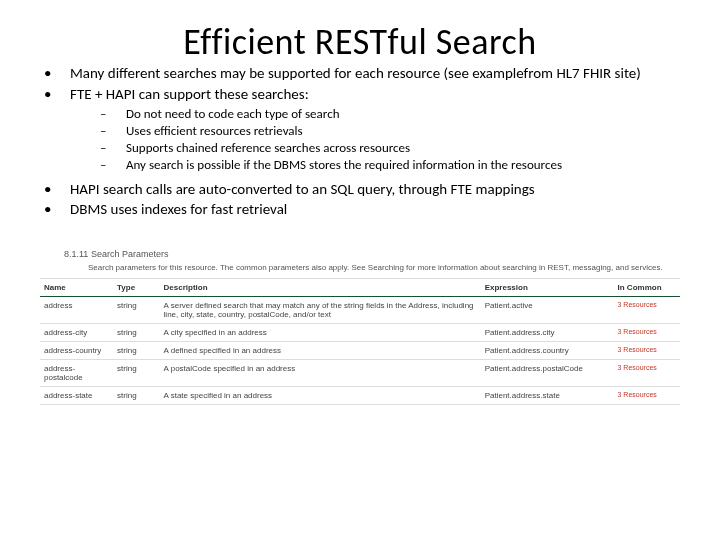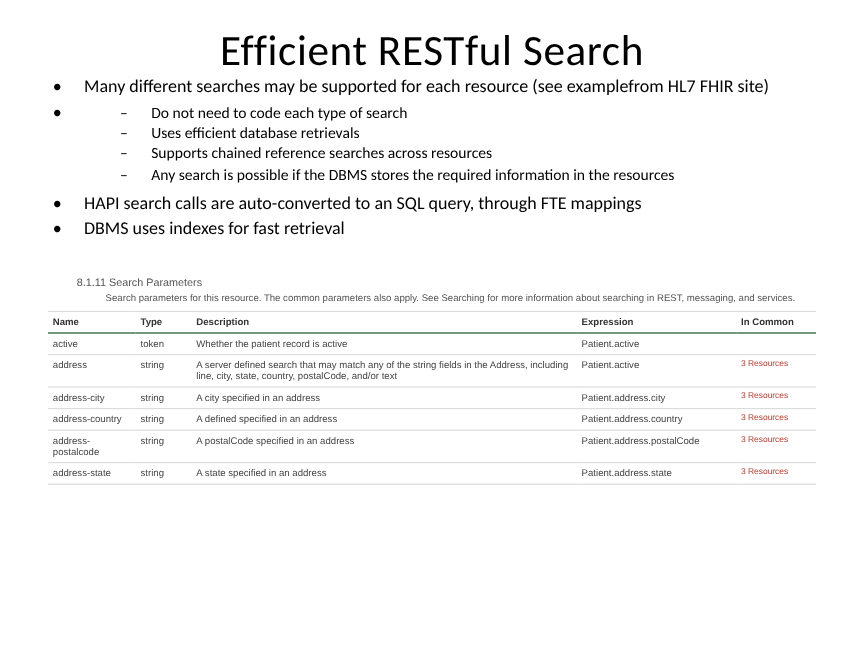--- a/index.html
+++ b/index.html
@@ -106,28 +106,29 @@
 <h1>Efficient RESTful Search</h1>
 
 <ul class="outer">
   <li>
     <span class="bullet">•</span>
     <span class="content">Many different searches may be supported for each resource (see examplefrom HL7 FHIR site)</span>
   </li>
   <li>
     <span class="bullet">•</span>
     <span class="content">
+      <span>FTE + HAPI can support these searches:</span>
       <ul class="inner">
         <li>
             <span class="dash">–</span>
             <span class="content">Do not need to code each type of search</span>
           </li>
         <li>
             <span class="dash">–</span>
-            <span class="content">Uses efficient database retrievals</span>
+            <span class="content">Uses efficient resources retrievals</span>
           </li>
         <li>
             <span class="dash">–</span>
             <span class="content">Supports chained reference searches across resources</span>
           </li>
         <li>
             <span class="dash">–</span>
             <span class="content">Any search is possible if the DBMS stores the required information in the resources</span>
           </li>
       </ul>
@@ -154,27 +155,20 @@
     <thead>
       <tr>
         <th>Name</th>
         <th>Type</th>
         <th>Description</th>
         <th>Expression</th>
         <th class="inc-h">In Common</th>
       </tr>
     </thead>
     <tbody id="tbody">
-    <tr>
-          <td class="name">active</td>
-          <td class="type">token</td>
-          <td class="desc">Whether the patient record is active</td>
-          <td class="expr">Patient.active</td>
-          <td class="inc"></td>
-        </tr>
         <tr>
           <td class="name">address</td>
           <td class="type">string</td>
           <td class="desc">A server defined search that may match any of the string fields in the Address, including line, city, state, country, postalCode, and/or text</td>
           <td class="expr">Patient.active</td>
           <td class="inc"><a class="res">3 Resources</a></td>
         </tr>
         <tr>
           <td class="name">address-city</td>
           <td class="type">string</td>

